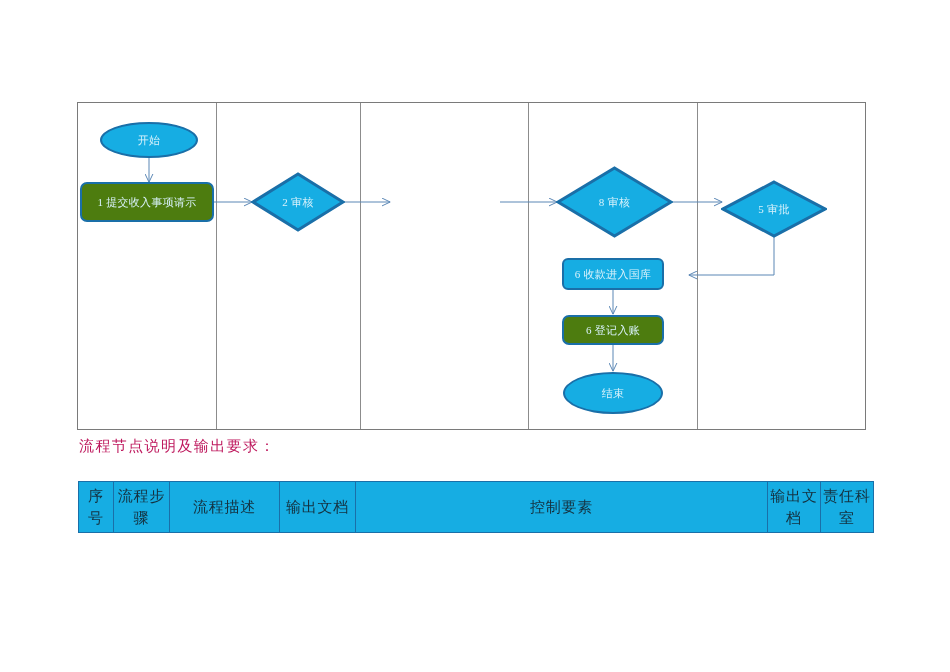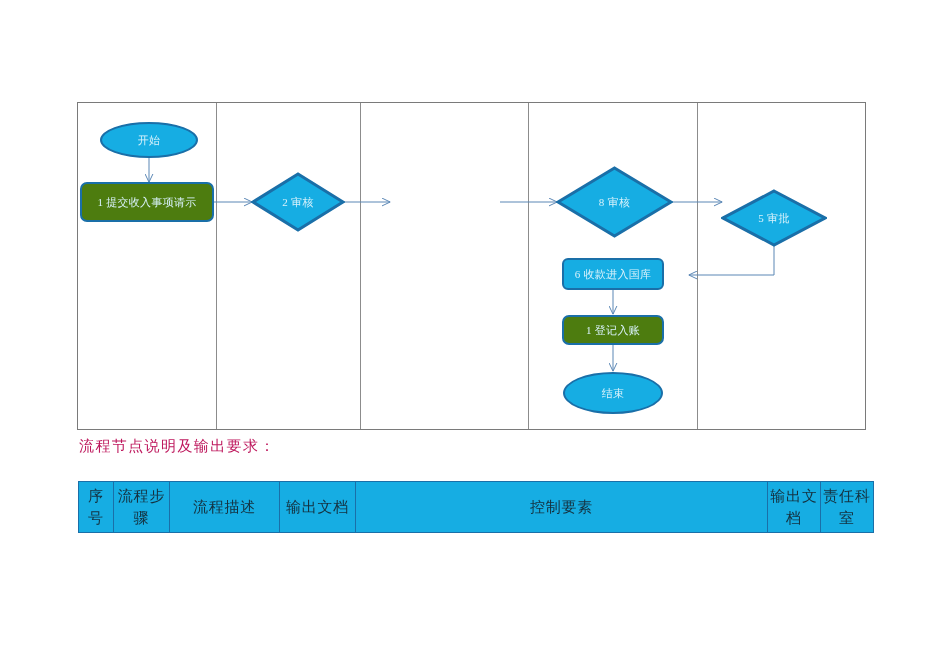--- a/index.html
+++ b/index.html
@@ -187,33 +187,33 @@
   </div>
 
 
   <div class="diamond-wrap" style="left:556px; top:166px; width:117px; height:72px;">
     <svg width="117" height="72" viewBox="0 0 117 72">
       <polygon points="58.5,2 115,36 58.5,70 2,36" fill="#16ade3" stroke="#1a6fa8" stroke-width="3"></polygon>
     </svg>
     <div class="diamond-label">8 审核</div>
   </div>
 
-  <div class="diamond-wrap" style="left:721px; top:189px; width:106px; height:58px;">
+  <div class="diamond-wrap" style="left:721px; top:180px; width:106px; height:58px;">
     <svg width="106" height="58" viewBox="0 0 106 58">
       <polygon points="53,2 104,29 53,56 2,29" fill="#16ade3" stroke="#1a6fa8" stroke-width="3"></polygon>
     </svg>
     <div class="diamond-label">5 审批</div>
   </div>
 
   <div class="shape srect" style="left:562px; top:258px; width:102px; height:32px;border-radius:6px;">
     <span>6 收款进入国库</span>
   </div>
 
   <div class="shape rrect" style="left:562px; top:315px; width:102px; height:30px;">
-    <span>1 登记入账</span>
+    <span>6 登记入账</span>
   </div>
 
   <div class="shape ellipse" style="left:563px; top:372px; width:100px; height:42px;">
     <span>结束</span>
   </div>
 
   <div id="caption">流程节点说明及输出要求：</div>
 
   <table id="spec-table">
     <colgroup>

